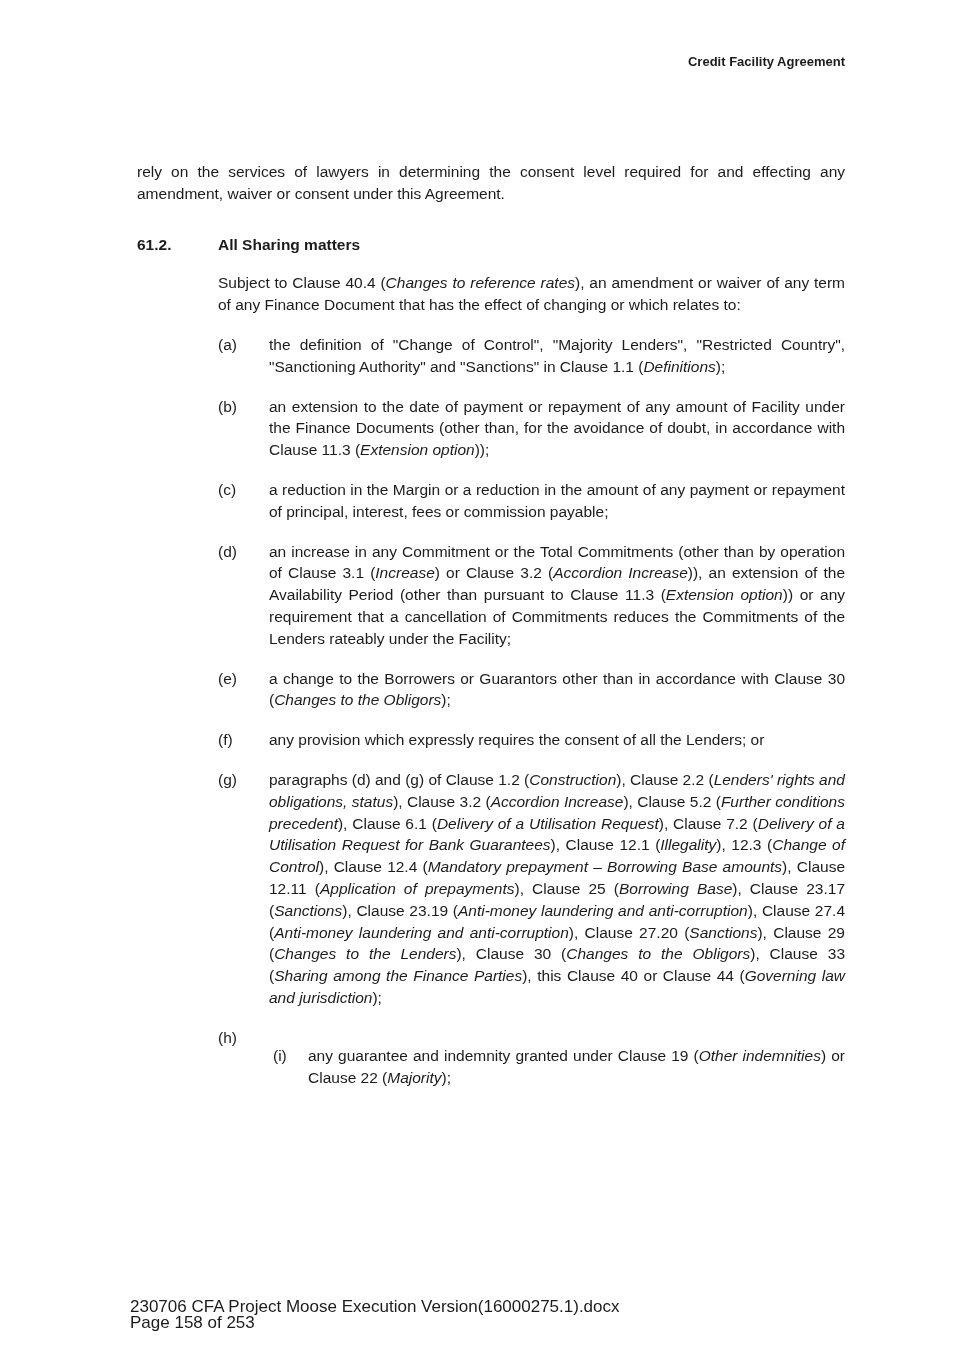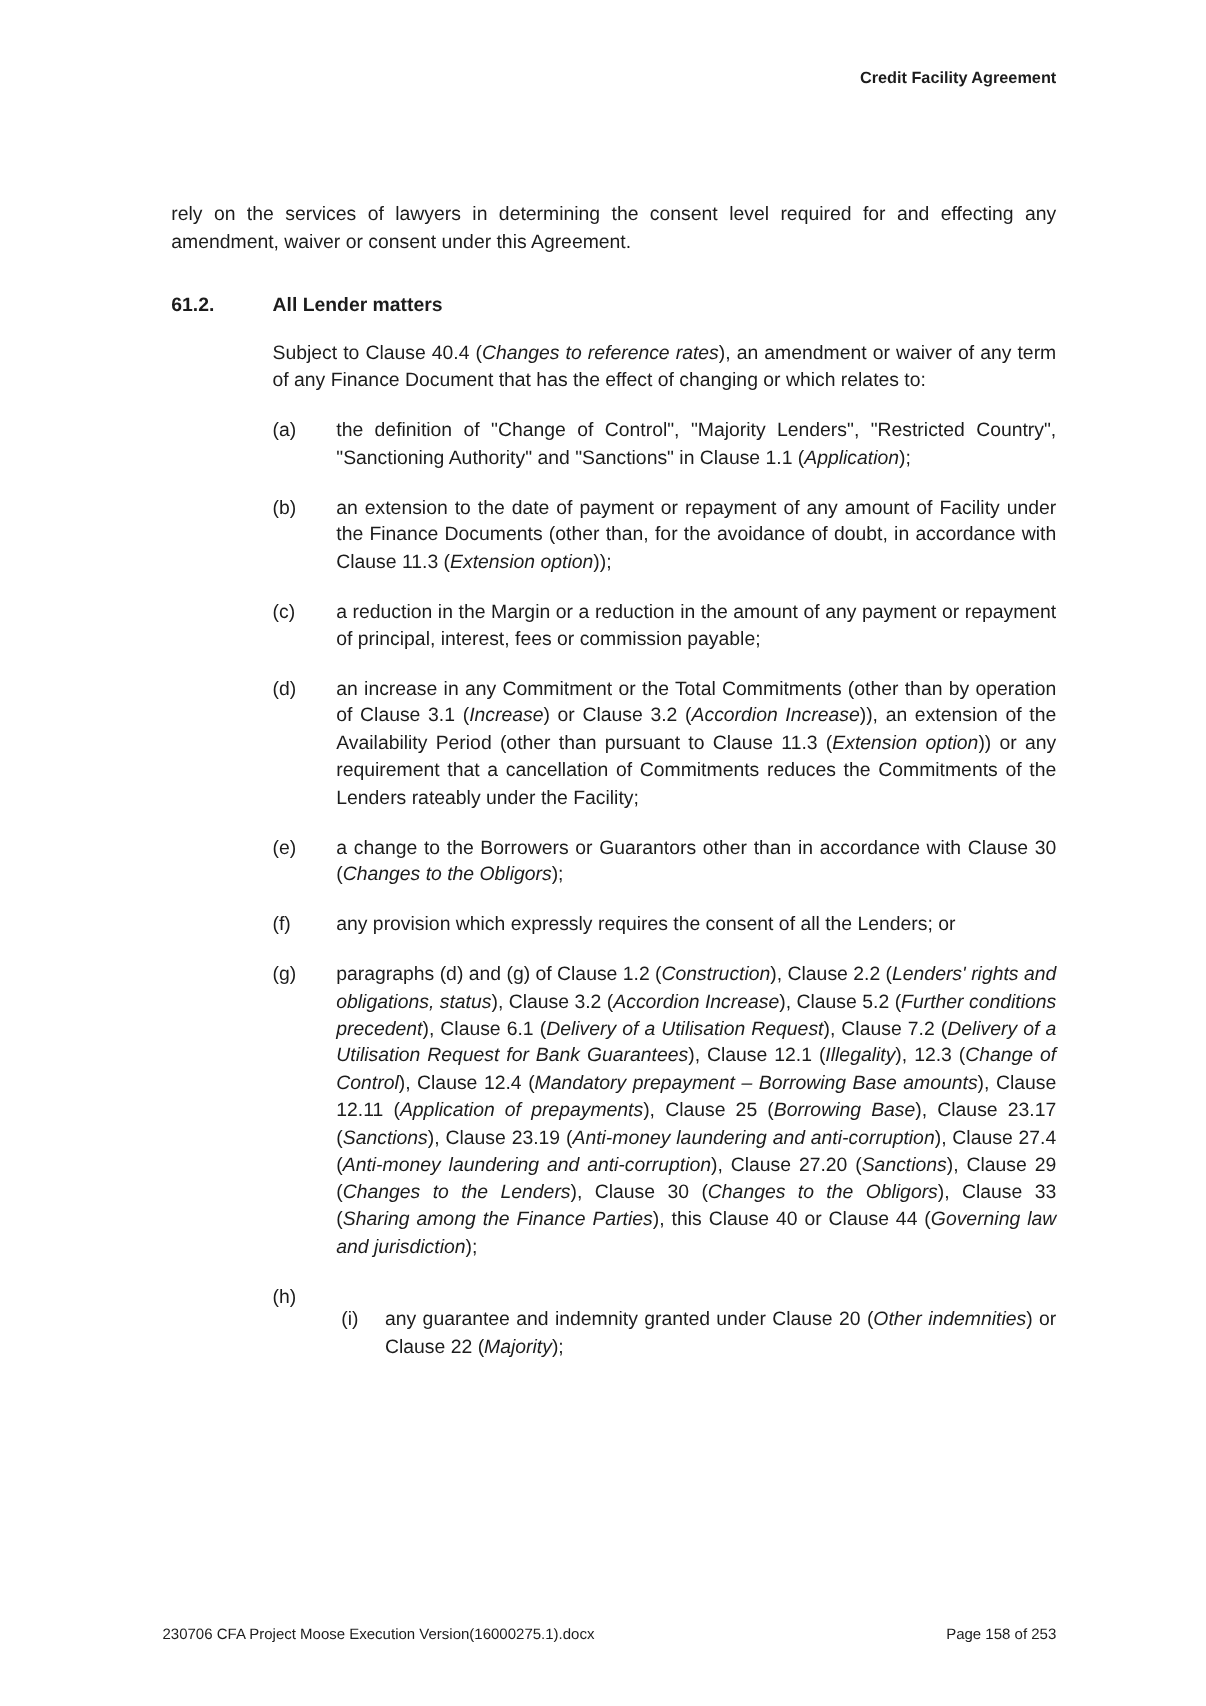--- a/index.html
+++ b/index.html
@@ -70,49 +70,50 @@
   .subitem > .label { width: 35px; flex: none; }
   .subitem > p { flex: 1; text-align: justify; }
 
   .footer {
     position: absolute;
     top: 1299px;
     left: 130px;
     right: 120px;
     display: flex;
     justify-content: space-between;
-    font-size: 12px;
+    font-size: 17px;
     line-height: 16px;
+    flex-direction: column;
   }
 </style>
 </head>
 <body>
 
 <div class="page">
 
   <div class="header">
     <span>Credit Facility Agreement</span>
   </div>
 
   <div class="content">
 
     <p class="intro"><span>rely on the services of lawyers in determining the consent level required for and effecting any amendment, waiver or consent under this Agreement.</span></p>
 
     <div class="section-heading">
       <span class="num">61.2.</span>
-      <span class="title">All Lender matters</span>
+      <span class="title">All Sharing matters</span>
     </div>
 
     <p class="level1"><span>Subject to Clause 40.4 (</span><em>Changes to reference rates</em><span>), an amendment or waiver of any term of any Finance Document that has the effect of changing or which relates to:</span></p>
 
     <div id="clause-items">
         <div class="item">
           <span class="label">(a)</span>
           <div class="item-body">
-            <p><span>the definition of "Change of Control", "Majority Lenders", "Restricted Country", "Sanctioning Authority" and "Sanctions" in Clause 1.1 (</span><em>Application</em><span>);</span></p>
+            <p><span>the definition of "Change of Control", "Majority Lenders", "Restricted Country", "Sanctioning Authority" and "Sanctions" in Clause 1.1 (</span><em>Definitions</em><span>);</span></p>
           </div>
         </div>
         <div class="item">
           <span class="label">(b)</span>
           <div class="item-body">
             <p><span>an extension to the date of payment or repayment of any amount of Facility under the Finance Documents (other than, for the avoidance of doubt, in accordance with Clause 11.3 (</span><em>Extension option</em><span>));</span></p>
           </div>
         </div>
         <div class="item">
           <span class="label">(c)</span>
@@ -142,21 +143,21 @@
           <span class="label">(g)</span>
           <div class="item-body">
             <p><span>paragraphs (d) and (g) of Clause 1.2 (</span><em>Construction</em><span>), Clause 2.2 (</span><em>Lenders' rights and obligations, status</em><span>), Clause 3.2 (</span><em>Accordion Increase</em><span>), Clause 5.2 (</span><em>Further conditions precedent</em><span>), Clause 6.1 (</span><em>Delivery of a Utilisation Request</em><span>), Clause 7.2 (</span><em>Delivery of a Utilisation Request for Bank Guarantees</em><span>), Clause 12.1 (</span><em>Illegality</em><span>), 12.3 (</span><em>Change of Control</em><span>), Clause 12.4 (</span><em>Mandatory prepayment – Borrowing Base amounts</em><span>), Clause 12.11 (</span><em>Application of prepayments</em><span>), Clause 25 (</span><em>Borrowing Base</em><span>), Clause 23.17 (</span><em>Sanctions</em><span>), Clause 23.19 (</span><em>Anti-money laundering and anti-corruption</em><span>), Clause 27.4 (</span><em>Anti-money laundering and anti-corruption</em><span>), Clause 27.20 (</span><em>Sanctions</em><span>), Clause 29 (</span><em>Changes to the Lenders</em><span>), Clause 30 (</span><em>Changes to the Obligors</em><span>), Clause 33 (</span><em>Sharing among the Finance Parties</em><span>), this Clause 40 or Clause 44 (</span><em>Governing law and jurisdiction</em><span>);</span></p>
           </div>
         </div>
         <div class="item">
           <span class="label">(h)</span>
           <div class="item-body">
             <div class="subitem">
               <span class="label">(i)</span>
-              <p><span>any guarantee and indemnity granted under Clause 20 (</span><em>Other indemnities</em><span>) or Clause 22 (</span><em>Majority</em><span>);</span></p>
+              <p><span>any guarantee and indemnity granted under Clause 19 (</span><em>Other indemnities</em><span>) or Clause 22 (</span><em>Majority</em><span>);</span></p>
             </div>
           </div>
         </div>
       </div>
 
   </div>
 
   <div class="footer">
     <span>230706 CFA Project Moose Execution Version(16000275.1).docx</span>
     <span>Page 158 of 253</span>

